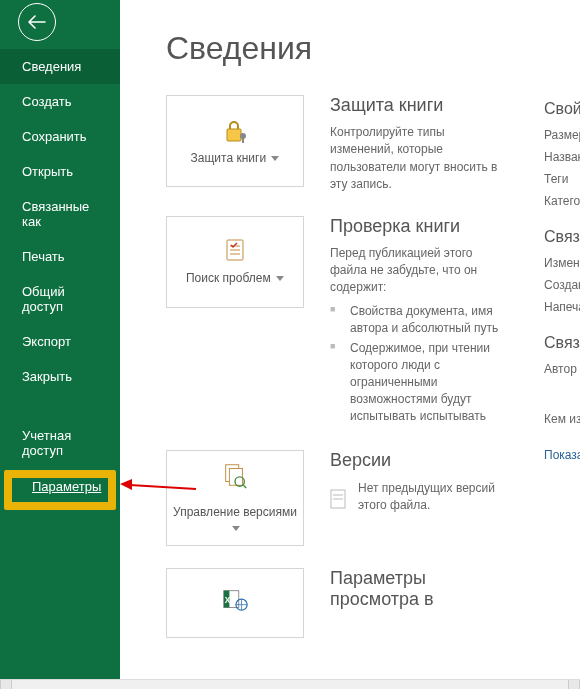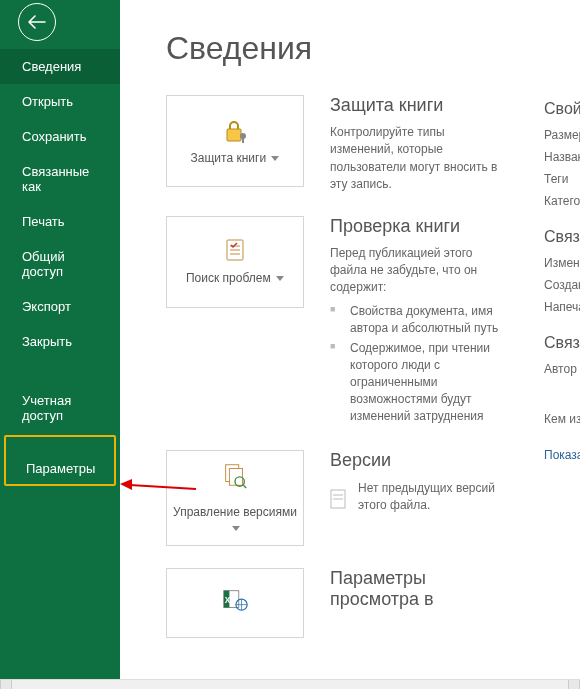--- a/index.html
+++ b/index.html
@@ -4,21 +4,21 @@
 <style>
   * { box-sizing: border-box; margin: 0; padding: 0; }
   body { font-family: "Segoe UI", Tahoma, sans-serif; font-size: 13px; color: #444; background: #fff; width: 580px; height: 689px; overflow: hidden; position: relative; }
   .wrap { display: flex; height: 100%; }
   .sidebar { width: 120px; background: #0e7041; color: #fff; padding-top: 0; flex-shrink: 0; }
   .back-btn { width: 38px; height: 38px; border: 1.5px solid #fff; border-radius: 50%; margin: 3px 12px 8px 18px; display: flex; align-items: center; justify-content: center; cursor: pointer; }
   .menu { list-style: none; }
   .menu li { padding: 10px 14px 10px 22px; font-size: 13px; cursor: pointer; }
   .menu li.active { background: #0a5f37; }
   .menu .sep { height: 24px; }
-  .menu li.highlight { border: 2px solid #eab308; border-radius: 2px; padding: 24px 12px 8px 20px; margin: 2px 4px; }
+  .menu li.highlight { border: 8px solid #eab308; border-radius: 2px; padding: 1px 12px 8px 20px; margin: 2px 4px; text-decoration: underline; }
   .content { flex: 1; padding: 30px 0 10px 46px; overflow: hidden; position: relative; }
   h1 { font-size: 32px; font-weight: 300; color: #555; margin-bottom: 28px; }
   .section { display: flex; margin-bottom: 22px; }
   .tile { width: 138px; height: 92px; border: 1px solid #d5d5d5; display: flex; flex-direction: column; align-items: center; justify-content: center; cursor: pointer; flex-shrink: 0; }
   .tile.tall { height: 96px; gap: 10px; }
   .tile-icon { width: 28px; height: 28px; margin-bottom: 6px; display: flex; align-items: center; justify-content: center; }
   .tile-label { font-size: 12px; color: #555; text-align: center; line-height: 1.25; }
   .chev { display: inline-block; width: 0; height: 0; border-left: 4px solid transparent; border-right: 4px solid transparent; border-top: 5px solid #888; vertical-align: middle; margin-left: 2px; }
   .section-body { margin-left: 26px; max-width: 170px; }
   .section-body h2 { font-size: 18px; font-weight: 400; color: #555; margin-bottom: 8px; }
@@ -44,22 +44,23 @@
 
 <div class="wrap">
   <div class="sidebar">
     <div class="back-btn">
       <svg width="18" height="14" viewBox="0 0 18 14">
           <path d="M7 1 L1 7 L7 13 M1 7 H17" stroke="#fff" stroke-width="1.6" fill="none" stroke-linecap="round" stroke-linejoin="round"></path>
         </svg>
     </div>
     <ul class="menu">
       <li class="active">Сведения</li>
+      <li>Создать</li>
+      <li>Сохранить</li>
       <li>Открыть</li>
-      <li>Сохранить</li>
       <li>Связанные как</li>
       <li>Печать</li>
       <li>Общий доступ</li>
       <li>Экспорт</li>
       <li>Закрыть</li>
       <li class="sep"></li>
       <li>Учетная доступ</li>
       <li class="highlight">Параметры</li>
     </ul>
   </div>
@@ -94,21 +95,21 @@
               <path d="M10 8 l2 2 l4 -4" stroke="#c0392b" stroke-width="1.5" fill="none"></path>
             </svg>
         </div>
         <div class="tile-label"><span>Поиск проблем</span> <span class="chev"></span></div>
       </div>
       <div class="section-body">
         <h2>Проверка книги</h2>
         <p>Перед публикацией этого файла не забудьте, что он содержит:</p>
         <ul>
           <li>Свойства документа, имя автора и абсолютный путь</li>
-          <li>Содержимое, при чтении которого люди с ограниченными возможностями будут изменений затруднения</li>
+          <li>Содержимое, при чтении которого люди с ограниченными возможностями будут испытывать испытывать</li>
         </ul>
       </div>
     </div>
 
     <div class="section">
       <div class="tile tall">
         <div class="tile-icon">
           <svg width="30" height="30" viewBox="0 0 30 30">
               <rect x="5" y="4" width="14" height="18" fill="#fff" stroke="#c28b3e"></rect>
               <rect x="9" y="8" width="14" height="18" fill="#fff" stroke="#c28b3e"></rect>

